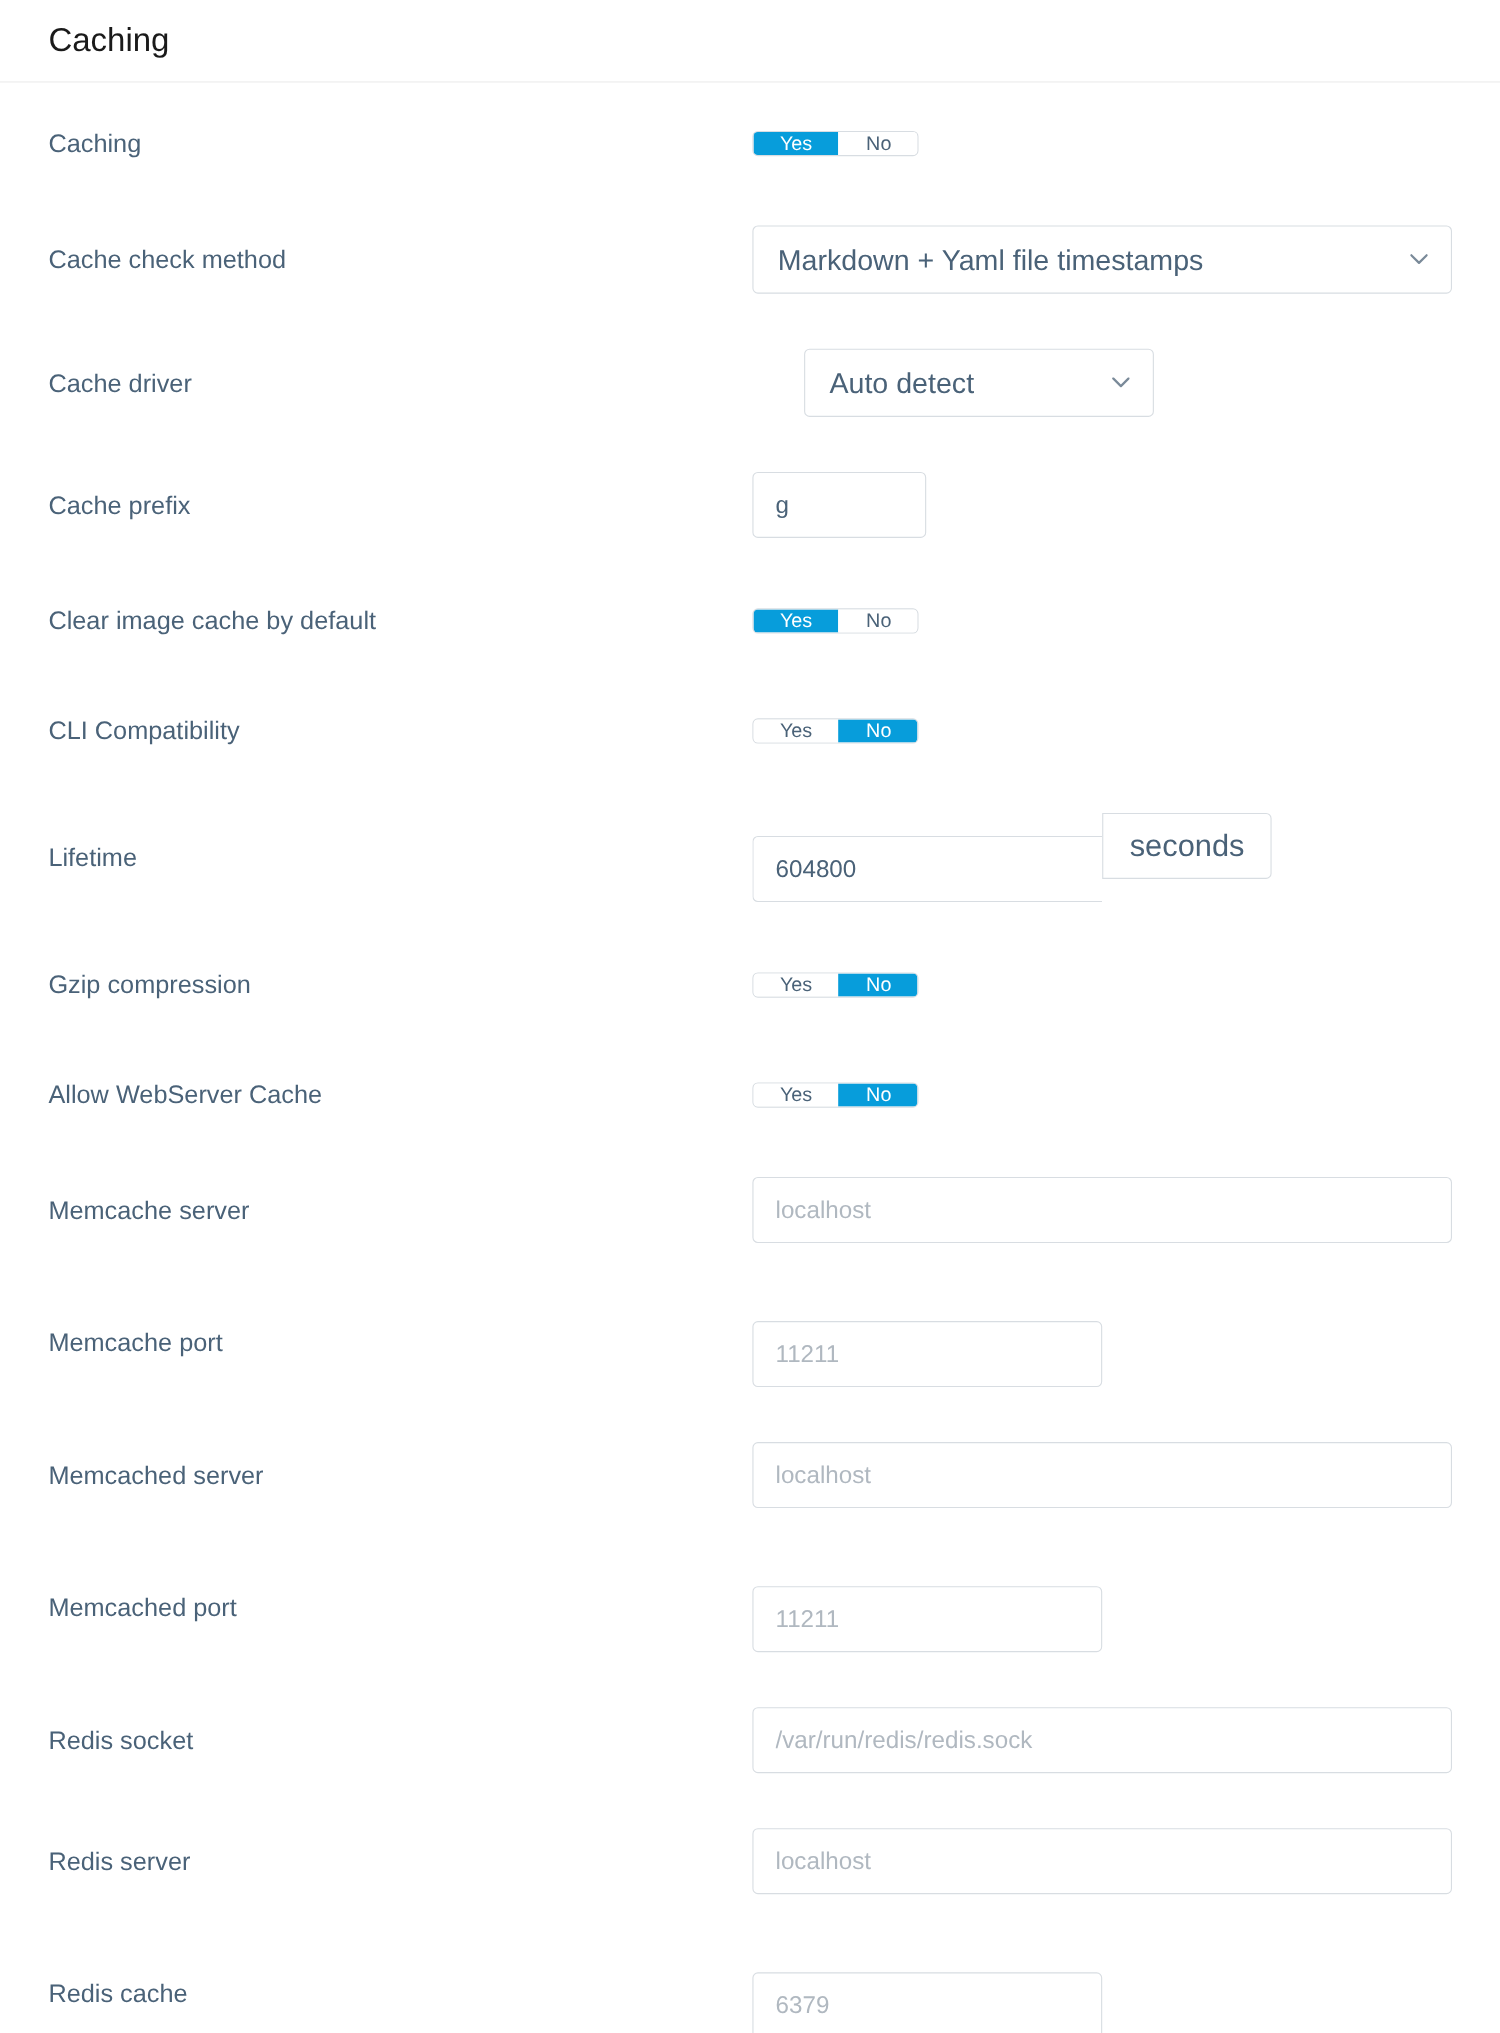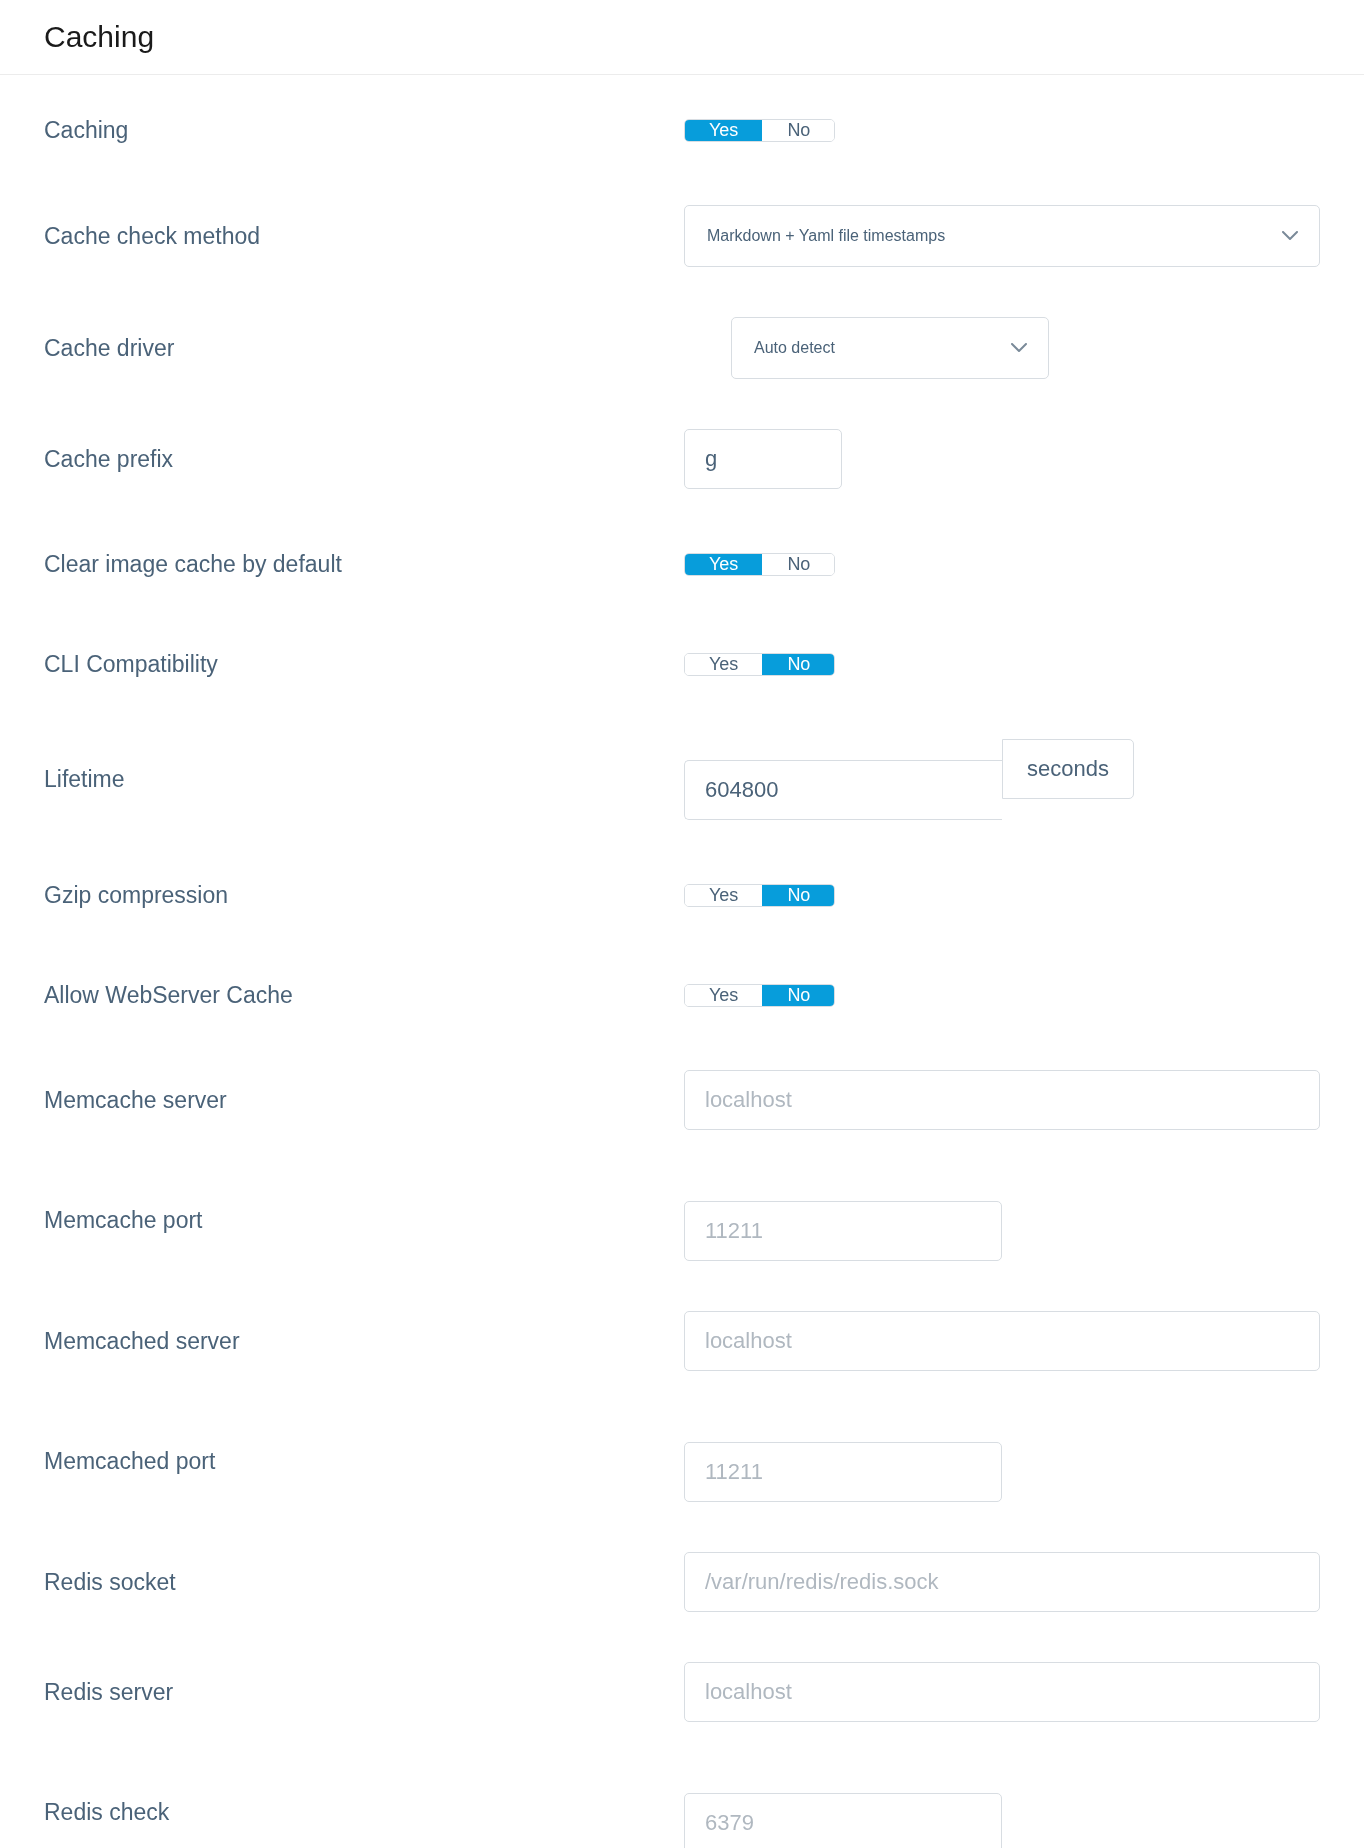--- a/index.html
+++ b/index.html
@@ -75,21 +75,21 @@
   .select {
     position: relative;
     display: inline-flex;
     align-items: center;
     border: 1px solid #d8dde2;
     border-radius: 5px;
     background: #fff;
     height: 62px;
     padding: 0 56px 0 22px;
     color: #4a6278;
-    font-size: 16px;
+    font-size: 26px;
     cursor: pointer;
   }
   .select.full { width: 100%; max-width: 636px; }
   .select.small { width: 318px; margin-left: 47px; }
   .chev {
     position: absolute;
     right: 20px;
     top: 50%;
     transform: translateY(-50%);
     width: 18px;
@@ -130,21 +130,21 @@
   .input-addon {
     display: inline-flex;
     align-items: center;
     border: 1px solid #d8dde2;
     border-left: 1px solid #d8dde2;
     border-top-right-radius: 5px;
     border-bottom-right-radius: 5px;
     background: #fff;
     height: 60px;
     padding: 0 24px;
-    font-size: 22px;
+    font-size: 28px;
     color: #4a6278;
   }
 </style>
 </head>
 <body>
 
 <div class="page">
   <h1 class="section-title">Caching</h1>
 
   <div class="form">
@@ -280,21 +280,21 @@
     </div>
 
     <div class="row">
       <div class="label-col">Redis server</div>
       <div class="ctrl-col">
         <input class="text-input full" placeholder="localhost" style="">
       </div>
     </div>
 
     <div class="row">
-      <div class="label-col">Redis check</div>
+      <div class="label-col">Redis cache</div>
       <div class="ctrl-col">
         <input class="text-input sm" placeholder="6379" style="">
       </div>
     </div>
 
     <div class="row">
       <div class="label-col">Redis password/secret</div>
       <div class="ctrl-col">
         <input class="text-input sm" placeholder="" style="">
       </div>

